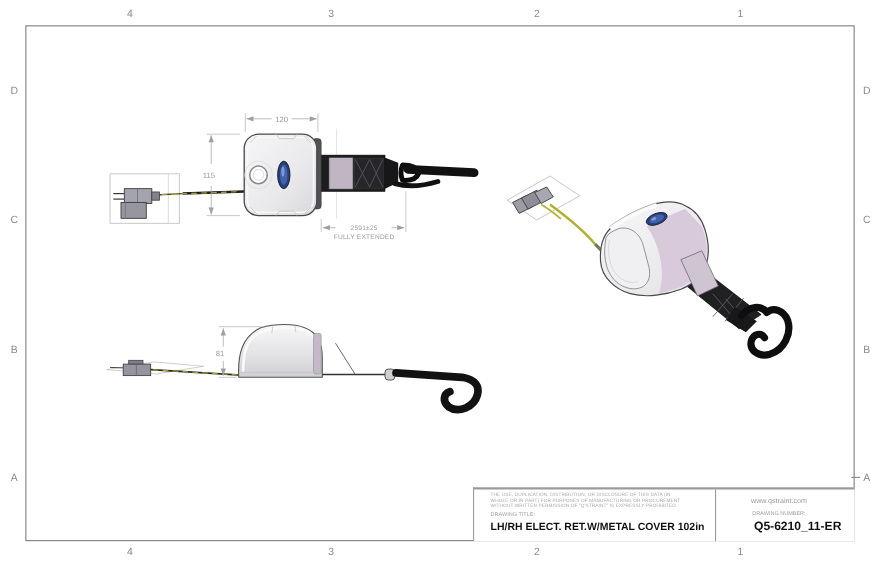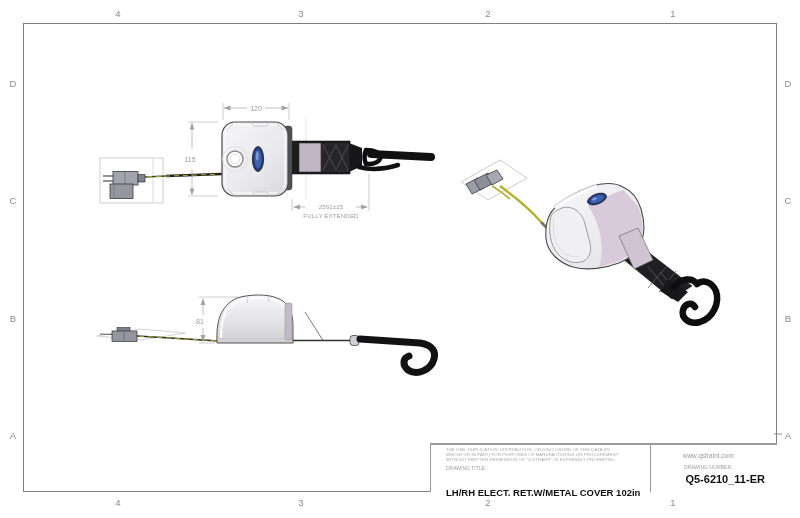--- a/index.html
+++ b/index.html
@@ -24,21 +24,21 @@
   .dimsmall { font-size:6px; fill:#9b9b9b; letter-spacing:.2px; }
 
   .title-block {
     position:absolute; left:430px; top:443px; width:347px; height:49px;
     border-top:2px solid #9a9a9a; border-left:1px solid #9a9a9a;
     display:flex; background:#fff;
   }
   .tb-left { width:233px; padding:2px 0 0 15px; border-right:1px solid #9a9a9a; }
   .legal { font-size:4.3px; line-height:1.18; color:#a8a8a8; letter-spacing:.1px; }
   .tb-label { font-size:5px; color:#a0a0a0; margin-top:3px; }
-  .tb-title { font-size:9.5px; font-weight:bold; color:#111; text-align:center; margin-top:16px; padding-right:10px; white-space:nowrap; }
+  .tb-title { font-size:9.5px; font-weight:bold; color:#111; text-align:center; margin-top:3px; padding-right:10px; white-space:nowrap; }
   .tb-right { flex:1; text-align:center; padding-top:7px; padding-right:28px; }
   .tb-site { font-size:6.5px; color:#9a9a9a; }
   .tb-numlabel { font-size:5px; color:#a0a0a0; margin-top:5px; }
   .tb-number { font-size:11px; font-weight:bold; color:#111; margin-top:3px; white-space:nowrap;margin-left:34px; }
 </style>
 </head>
 <body>
 
 <div class="sheet">
 

